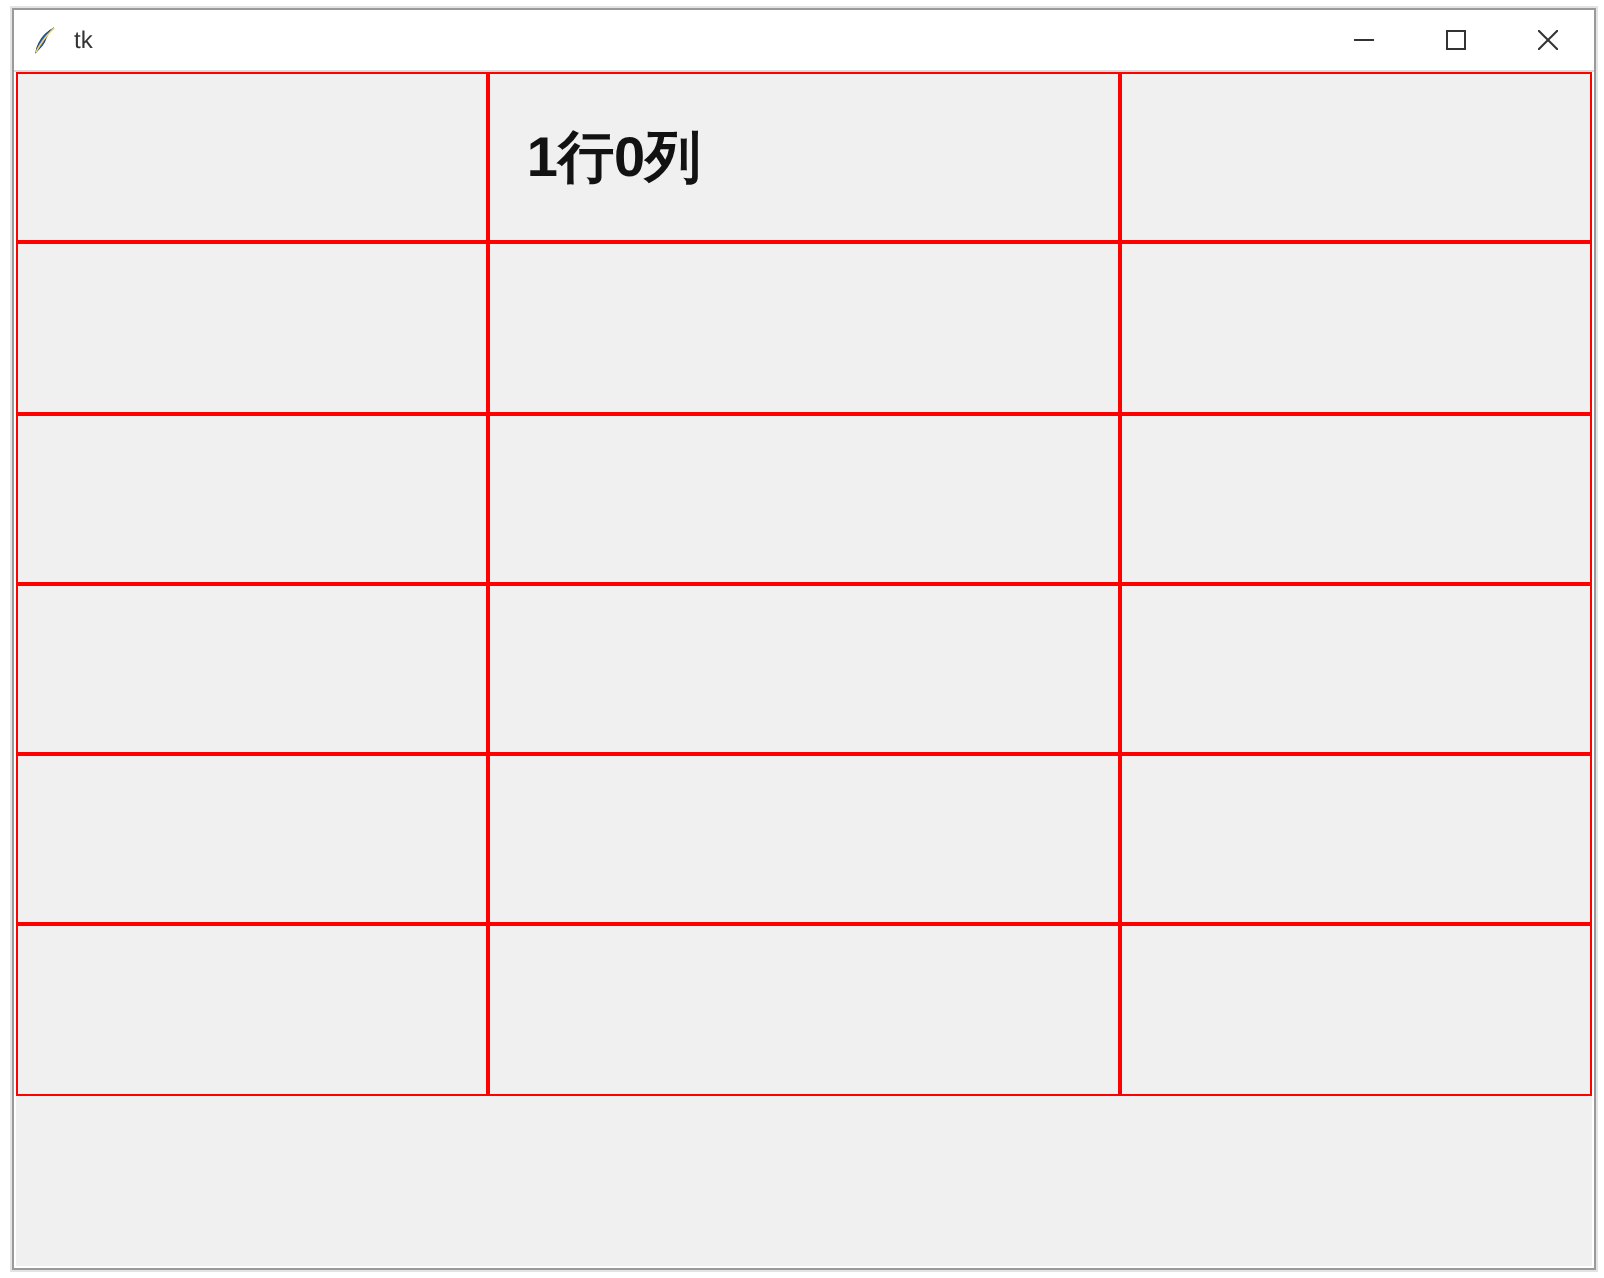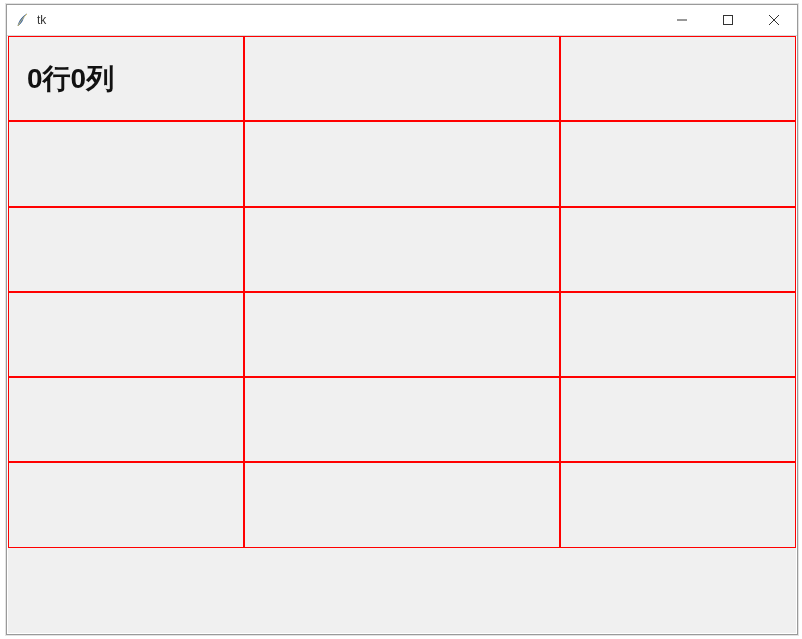--- a/index.html
+++ b/index.html
@@ -95,25 +95,25 @@
     <div class="win-btn">
       <svg width="10" height="10" viewBox="0 0 10 10">
         <line x1="0" y1="0" x2="10" y2="10" stroke="#333" stroke-width="1"></line>
         <line x1="10" y1="0" x2="0" y2="10" stroke="#333" stroke-width="1"></line>
       </svg>
     </div>
   </div>
 
   <div class="client">
     <div class="grid" id="grid" style="grid-template-rows: repeat(7, 1fr);">
-        <div class="cell row0 col0">
-          <span>0行0列</span>
-        </div>
         <div class="cell row0 col2 empty">
           <span></span>
+        </div>
+        <div class="cell row1 col0">
+          <span>1行0列</span>
         </div>
         <div class="cell row1 col2 empty">
           <span></span>
         </div>
         <div class="cell row2 col0 empty">
           <span></span>
         </div>
         <div class="cell row2 col1 empty">
           <span></span>
         </div>

